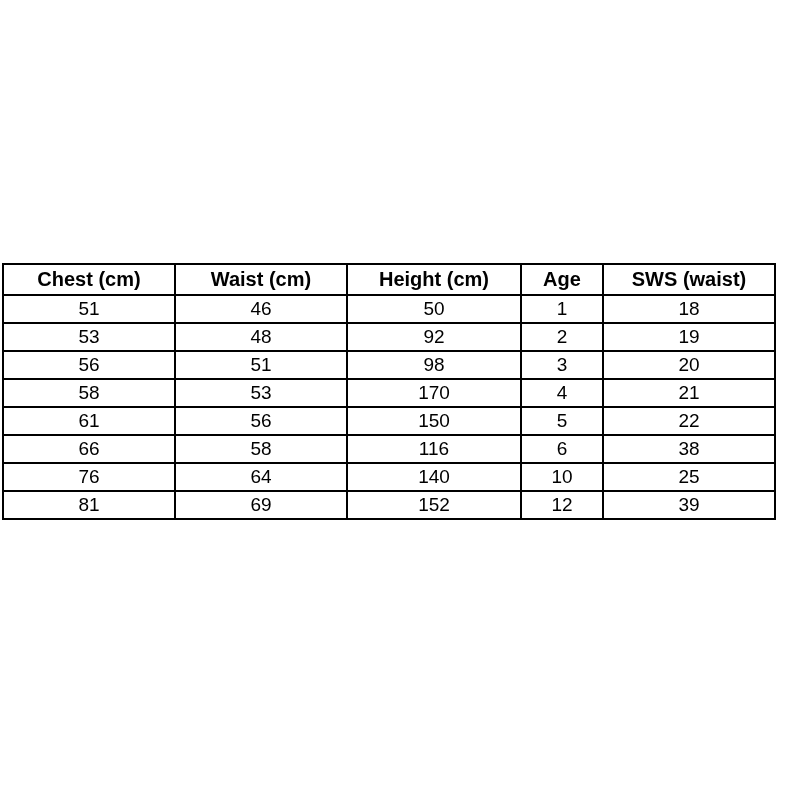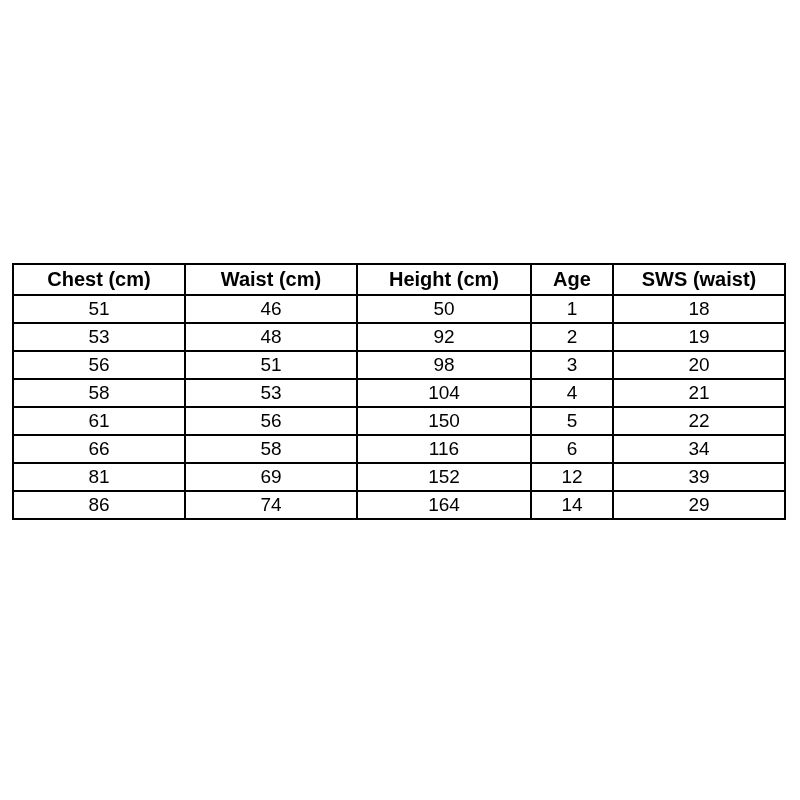--- a/index.html
+++ b/index.html
@@ -9,21 +9,21 @@
   body {
     width: 800px;
     height: 800px;
     background: #ffffff;
     font-family: "Liberation Sans", sans-serif;
     position: relative;
     overflow: hidden;
   }
   #size-chart-wrap {
     position: absolute;
-    left: 12px;
+    left: 2px;
     top: 263px;
     width: 772px;
   }
   table.size-chart {
     border-collapse: collapse;
     width: 772px;
     table-layout: fixed;
   }
   table.size-chart th,
   table.size-chart td {
@@ -90,47 +90,47 @@
       <tr>
         <td>56</td>
         <td>51</td>
         <td>98</td>
         <td>3</td>
         <td>20</td>
       </tr>
       <tr>
         <td>58</td>
         <td>53</td>
-        <td>104</td>
+        <td>170</td>
         <td>4</td>
         <td>21</td>
       </tr>
       <tr>
         <td>61</td>
         <td>56</td>
         <td>150</td>
         <td>5</td>
         <td>22</td>
       </tr>
       <tr>
         <td>66</td>
         <td>58</td>
         <td>116</td>
         <td>6</td>
-        <td>34</td>
+        <td>38</td>
+      </tr>
+      <tr>
+        <td>76</td>
+        <td>64</td>
+        <td>140</td>
+        <td>10</td>
+        <td>25</td>
       </tr>
       <tr>
         <td>81</td>
         <td>69</td>
         <td>152</td>
         <td>12</td>
         <td>39</td>
       </tr>
-      <tr>
-        <td>86</td>
-        <td>74</td>
-        <td>164</td>
-        <td>14</td>
-        <td>29</td>
-      </tr>
     </tbody>
   </table>
 </div>
 
 </body></html>

